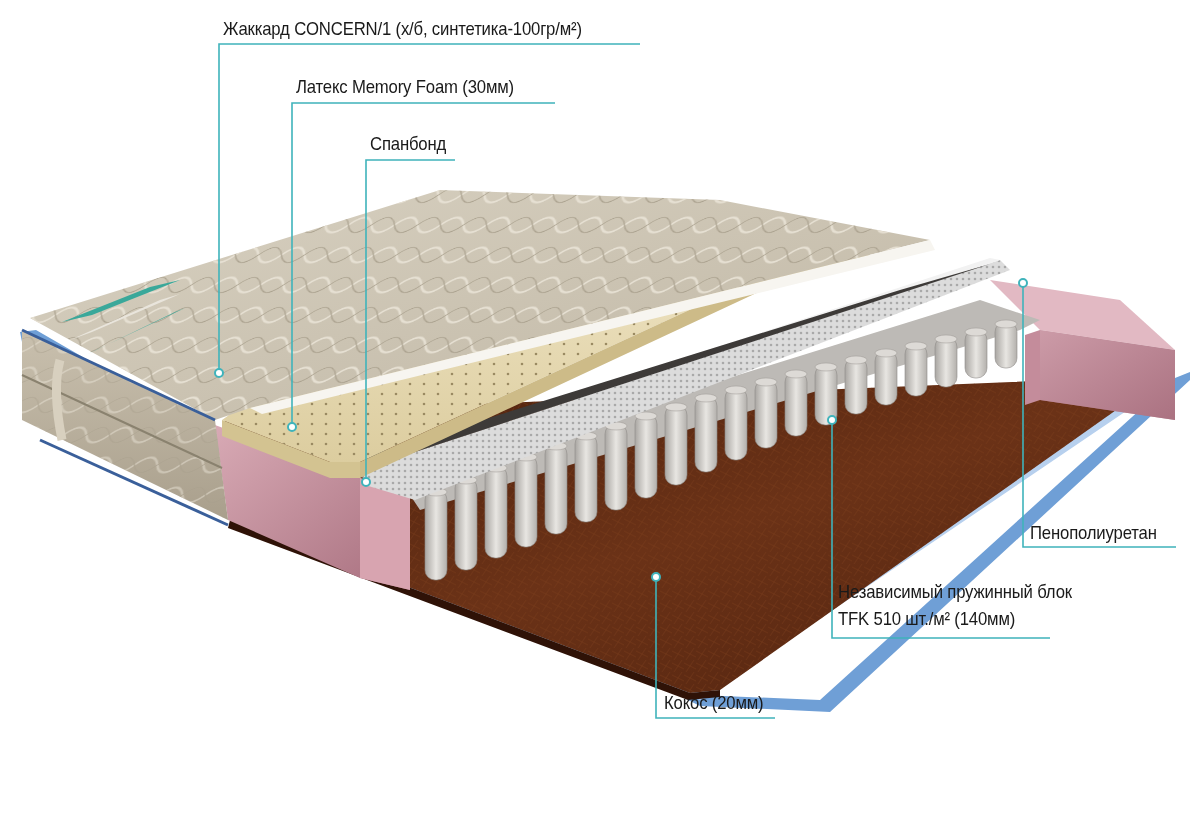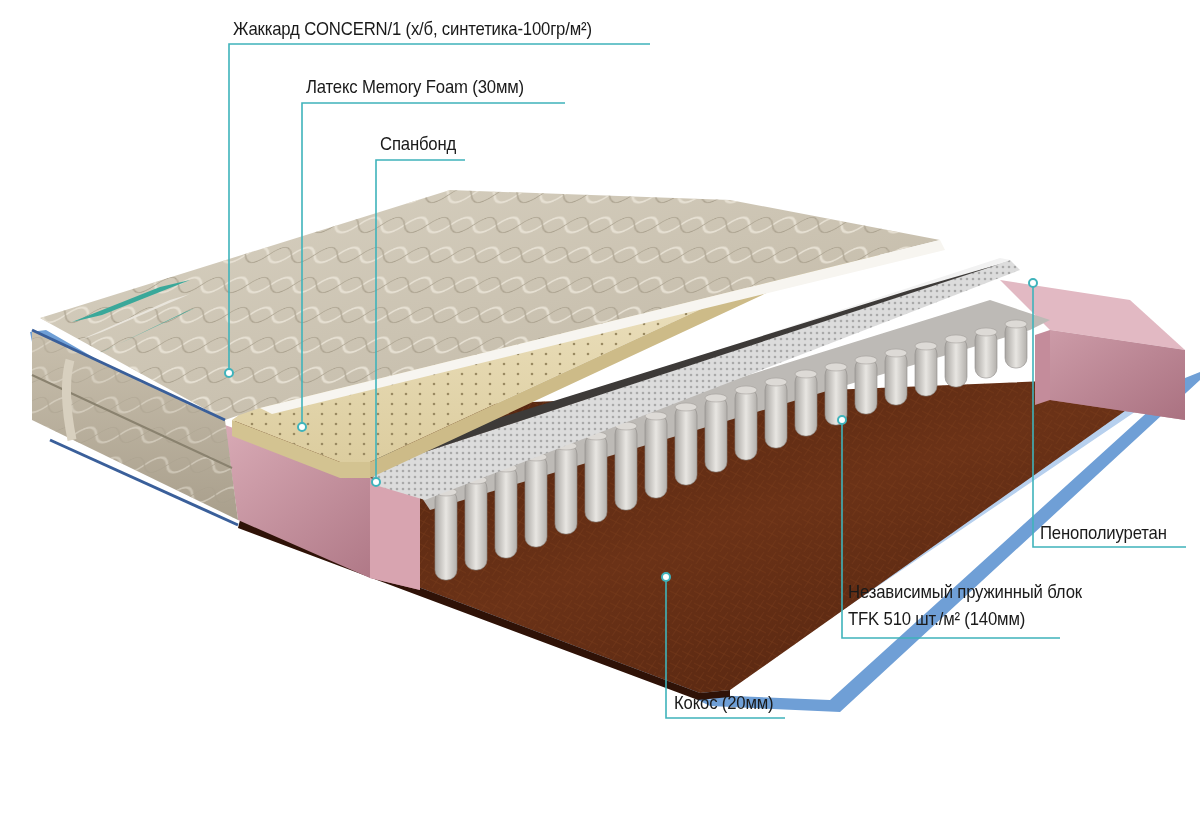--- a/index.html
+++ b/index.html
@@ -1,18 +1,18 @@
 <!DOCTYPE html>
 <html><head>
 <meta charset="utf-8">
 <style>
   html, body { margin:0; padding:0; background:#ffffff; }
   body { width:1200px; height:816px; position:relative; overflow:hidden;
          font-family:"Liberation Sans", sans-serif; }
-  #stage { position:absolute; left:10px; top:0; width:1052px; height:816px; }
+  #stage { position:absolute; left:0; top:0; width:1052px; height:816px; }
   .label { position:absolute; font-family:"Liberation Sans", sans-serif;
            font-size:19px; color:#1a1a1a; white-space:nowrap; line-height:22px;
            letter-spacing:-0.2px; transform:scaleX(0.88); transform-origin:left top; }
 </style>
 </head>
 <body>
 
 <div id="stage">
   <svg width="1200" height="816" viewBox="0 0 1200 816">
     <defs>

